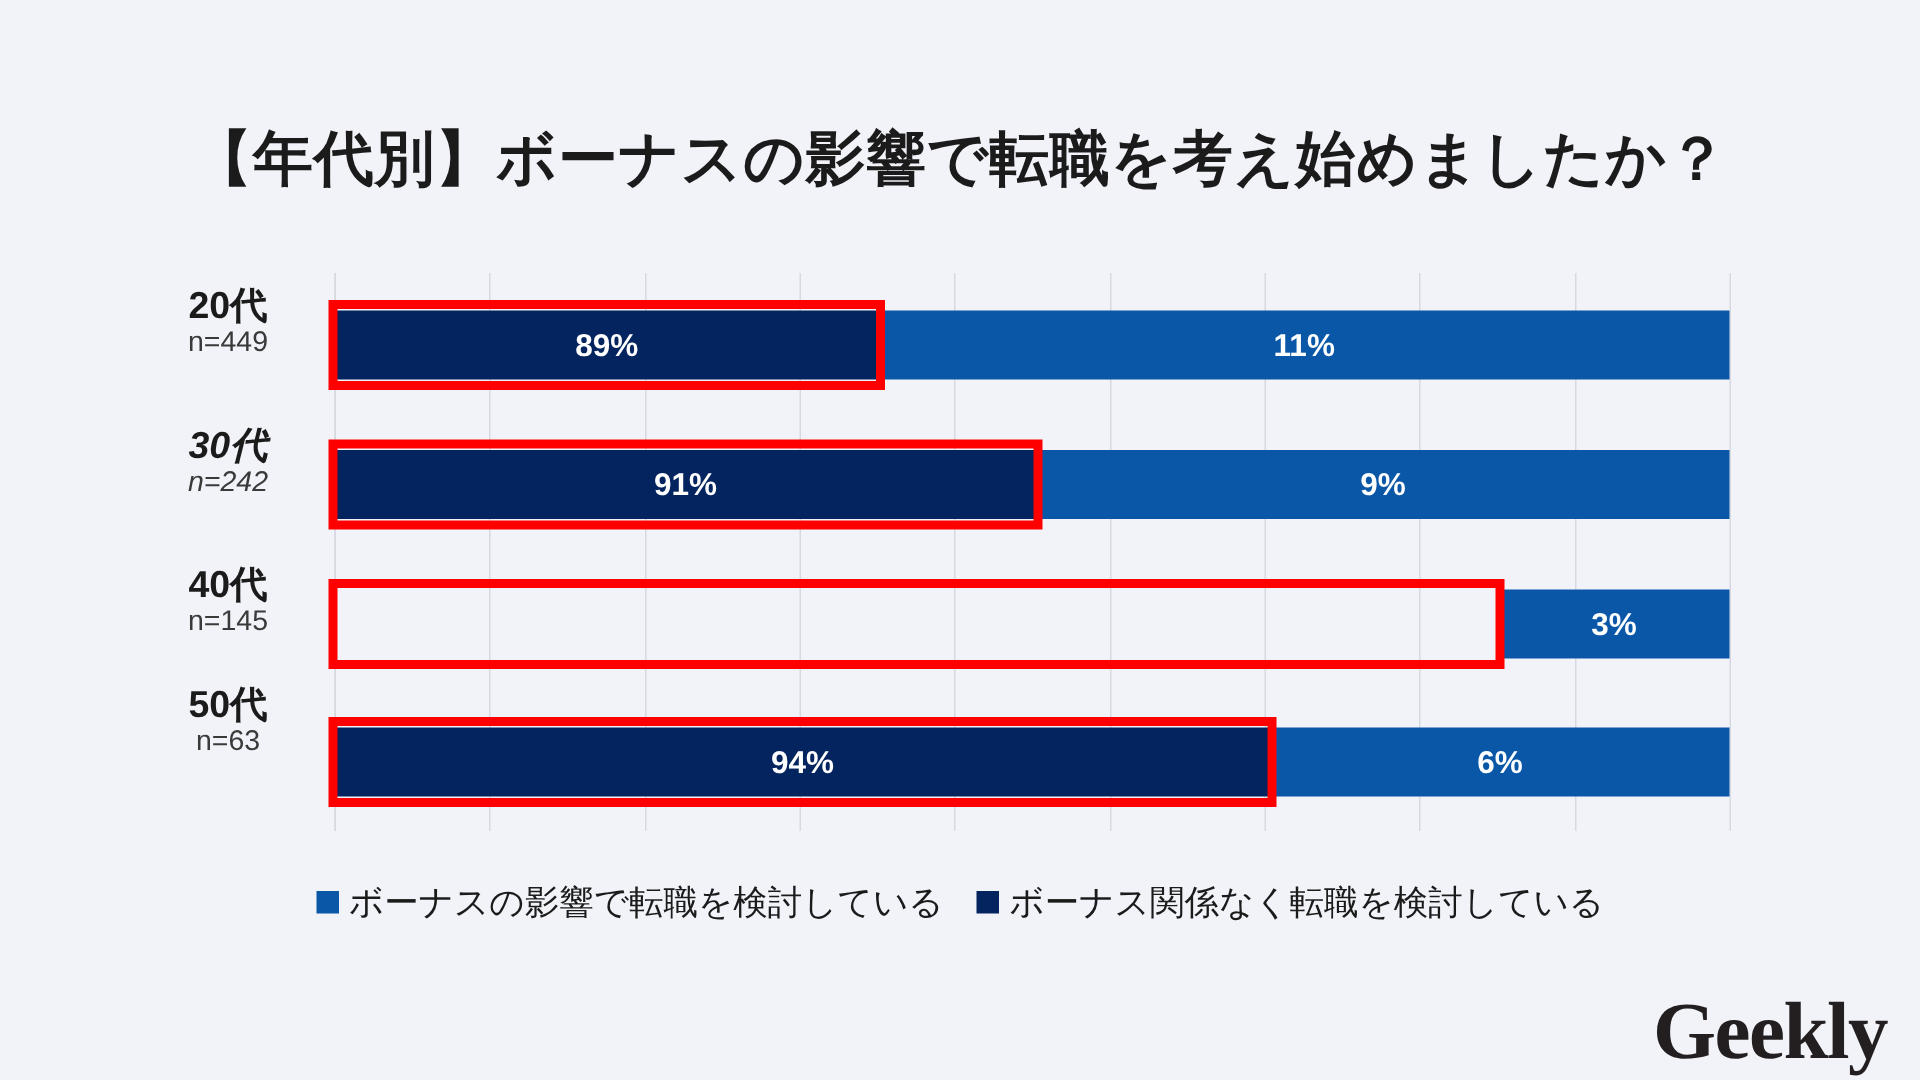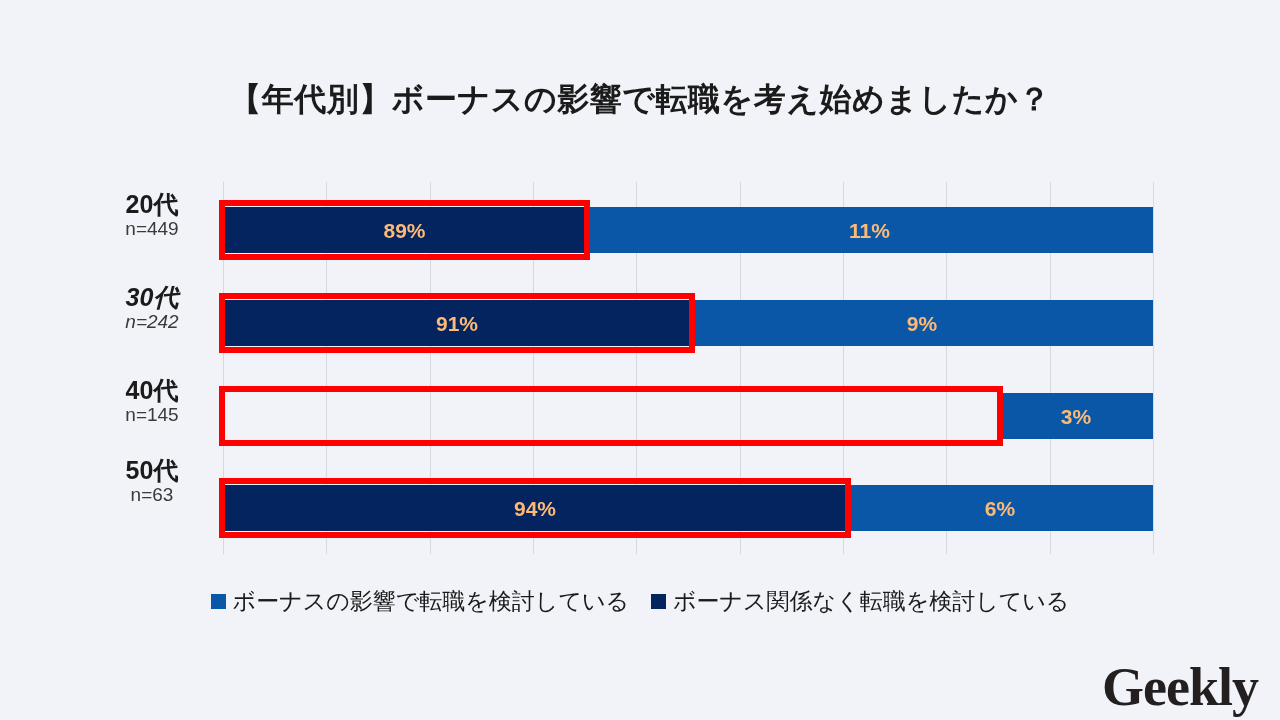--- a/index.html
+++ b/index.html
@@ -19,21 +19,21 @@
     height: 720px;
   }
 
   
   .chart-title {
     position: absolute;
     left: 0;
     top: 78px;
     width: 1280px;
     text-align: center;
-    font-size: 32px;
+    font-size: 40px;
     font-weight: bold;
     color: #1b1b1b;
     letter-spacing: 0.5px;
     white-space: nowrap;
   }
 
   
   .plot {
     position: absolute;
     left: 223px;
@@ -80,21 +80,21 @@
   }
   .seg-primary {
     left: 0;
     background: #04245f;
   }
   .seg-secondary {
     right: 0;
     background: #0a57a8;
   }
   .seg-label {
-    color: #fdba74;
+    color: #ffffff;
     font-size: 21px;
     font-weight: bold;
     line-height: 1;
   }
   .highlight-box {
     position: absolute;
     top: -7px;
     left: -4px;
     height: 60px;
     border: 6px solid #ff0000;

